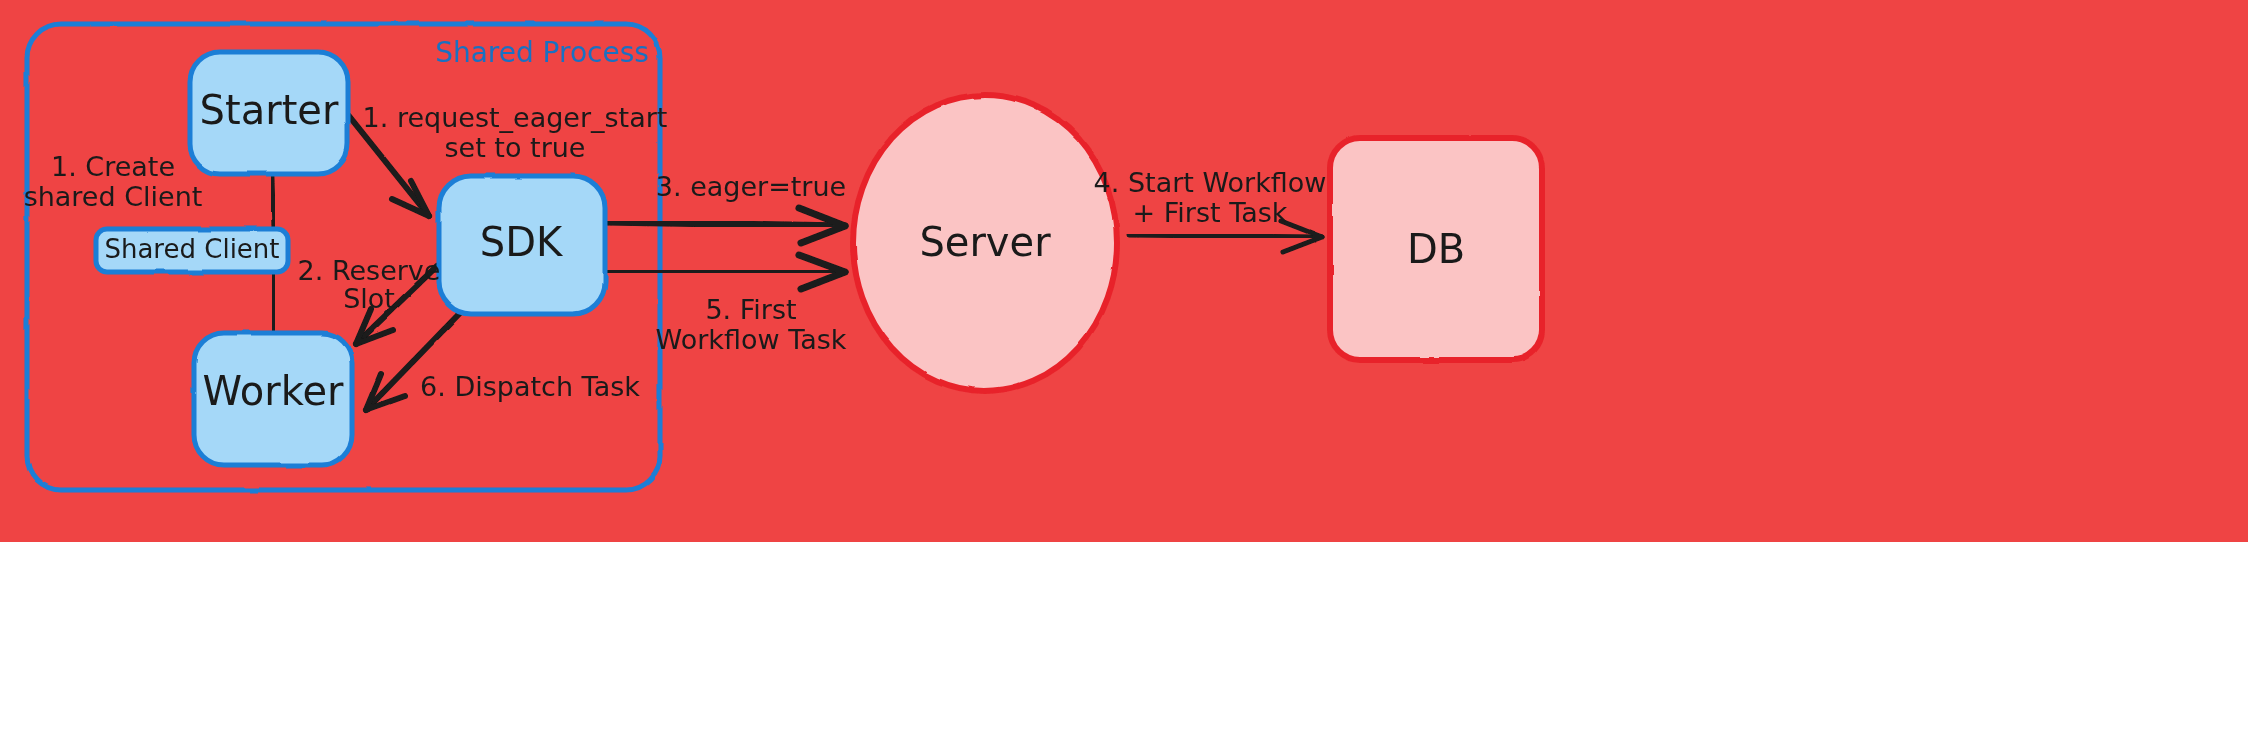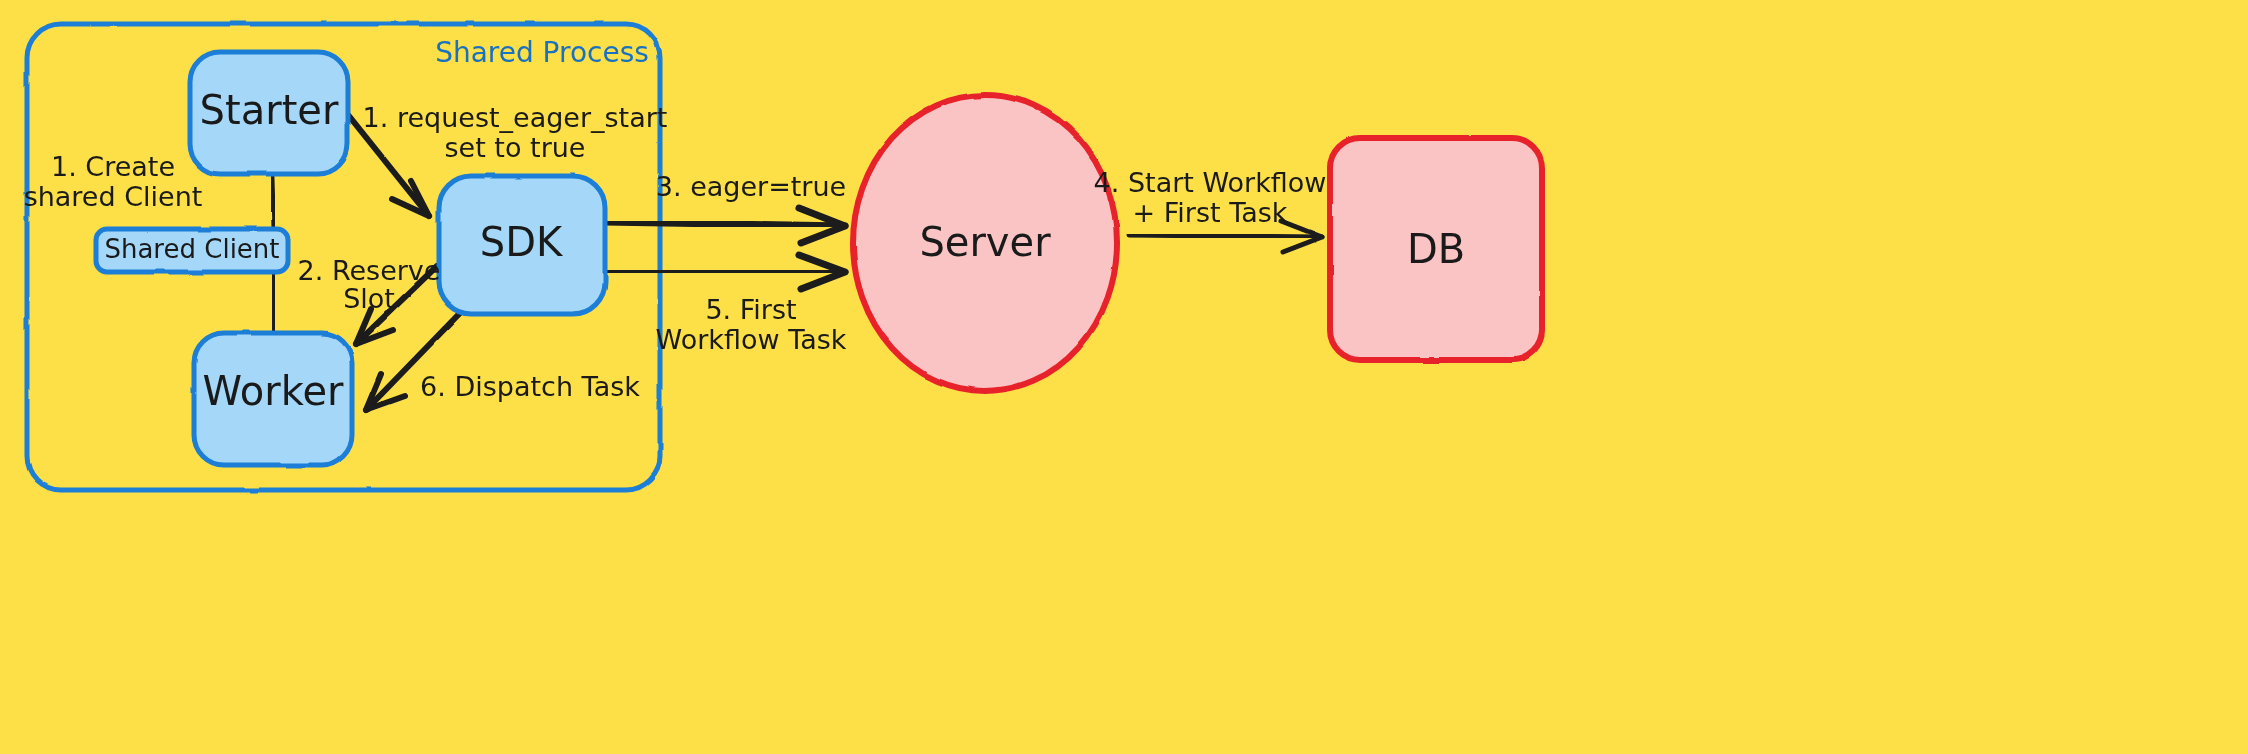--- a/index.html
+++ b/index.html
@@ -6,22 +6,22 @@
     margin: 0;
     padding: 0;
     background: #ffffff;
   }
   body {
     font-family: "DejaVu Sans", sans-serif;
   }
   #canvas {
     position: relative;
     width: 2248px;
-    height: 754px;
-    background: #fde047;
+    height: 542px;
+    background: #ef4444;
     overflow: hidden;
   }
   #diagram-svg {
     position: absolute;
     left: 0;
     top: 0;
     width: 2248px;
     height: 754px;
   }
   .node-label {

